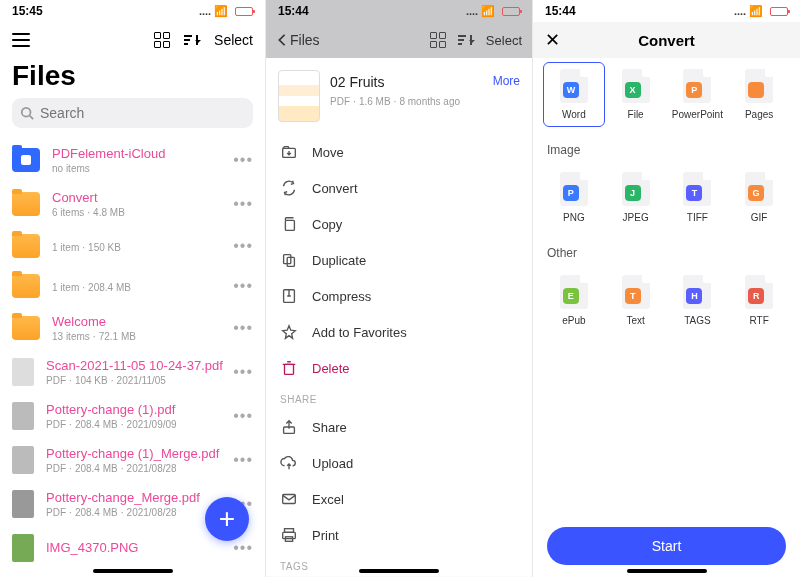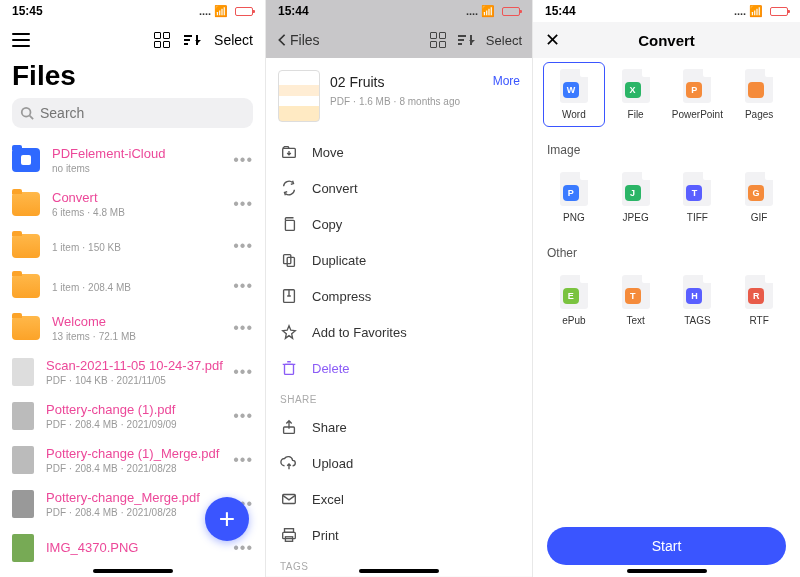--- a/index.html
+++ b/index.html
@@ -60,21 +60,21 @@
 .dim .sorti .ar:after{border-top-color:#444}
 .p2top{display:flex;align-items:flex-start;padding:12px;background:#fff}
 .thumb{width:42px;height:52px;border:1px solid #ddd;border-radius:4px;margin-right:10px;background:linear-gradient(#fff 0 28%,#ffedd4 28% 50%,#fff 50% 70%,#ffeac3 70% 100%);flex-shrink:0}
 .p2info{flex:1}
 .p2nm{font-size:14px;color:#222;margin-top:4px}
 .p2mt{font-size:10px;color:#9a9a9a;margin-top:6px}
 .mlab{font-size:12px;color:#3a55ff;margin-top:4px;cursor:pointer}
 .al{display:flex;align-items:center;height:36px;padding:0 14px;background:#fff;cursor:pointer}
 .al .mi{width:18px;height:18px;color:#555;margin-right:14px;display:flex;align-items:center;justify-content:center}
 .al .lab{font-size:13px;color:#333}
-.al.del .mi,.al.del .lab{color:#8b5cf6}
+.al.del .mi,.al.del .lab{color:#be185d}
 .sh{font-size:10px;color:#aaa;padding:8px 14px 4px;letter-spacing:.5px;background:#fff}
 
 .hb3{height:36px;display:flex;align-items:center;justify-content:center;position:relative;background:#f5f5f6}
 .cx{position:absolute;left:12px;font-size:18px;cursor:pointer}
 .ct{font-size:15px;font-weight:600}
 .row{display:flex;justify-content:space-between;padding:10px 14px;font-size:12px;color:#999;border-bottom:1px solid #eee}
 .row .v{color:#333}
 .sect{font-size:12px;color:#555;padding:12px 14px 4px}
 .gr{display:flex;gap:0;padding:4px 10px}
 .fmt{flex:1;display:flex;flex-direction:column;align-items:center;padding:6px 0;cursor:pointer;border:1px solid transparent;border-radius:6px}

